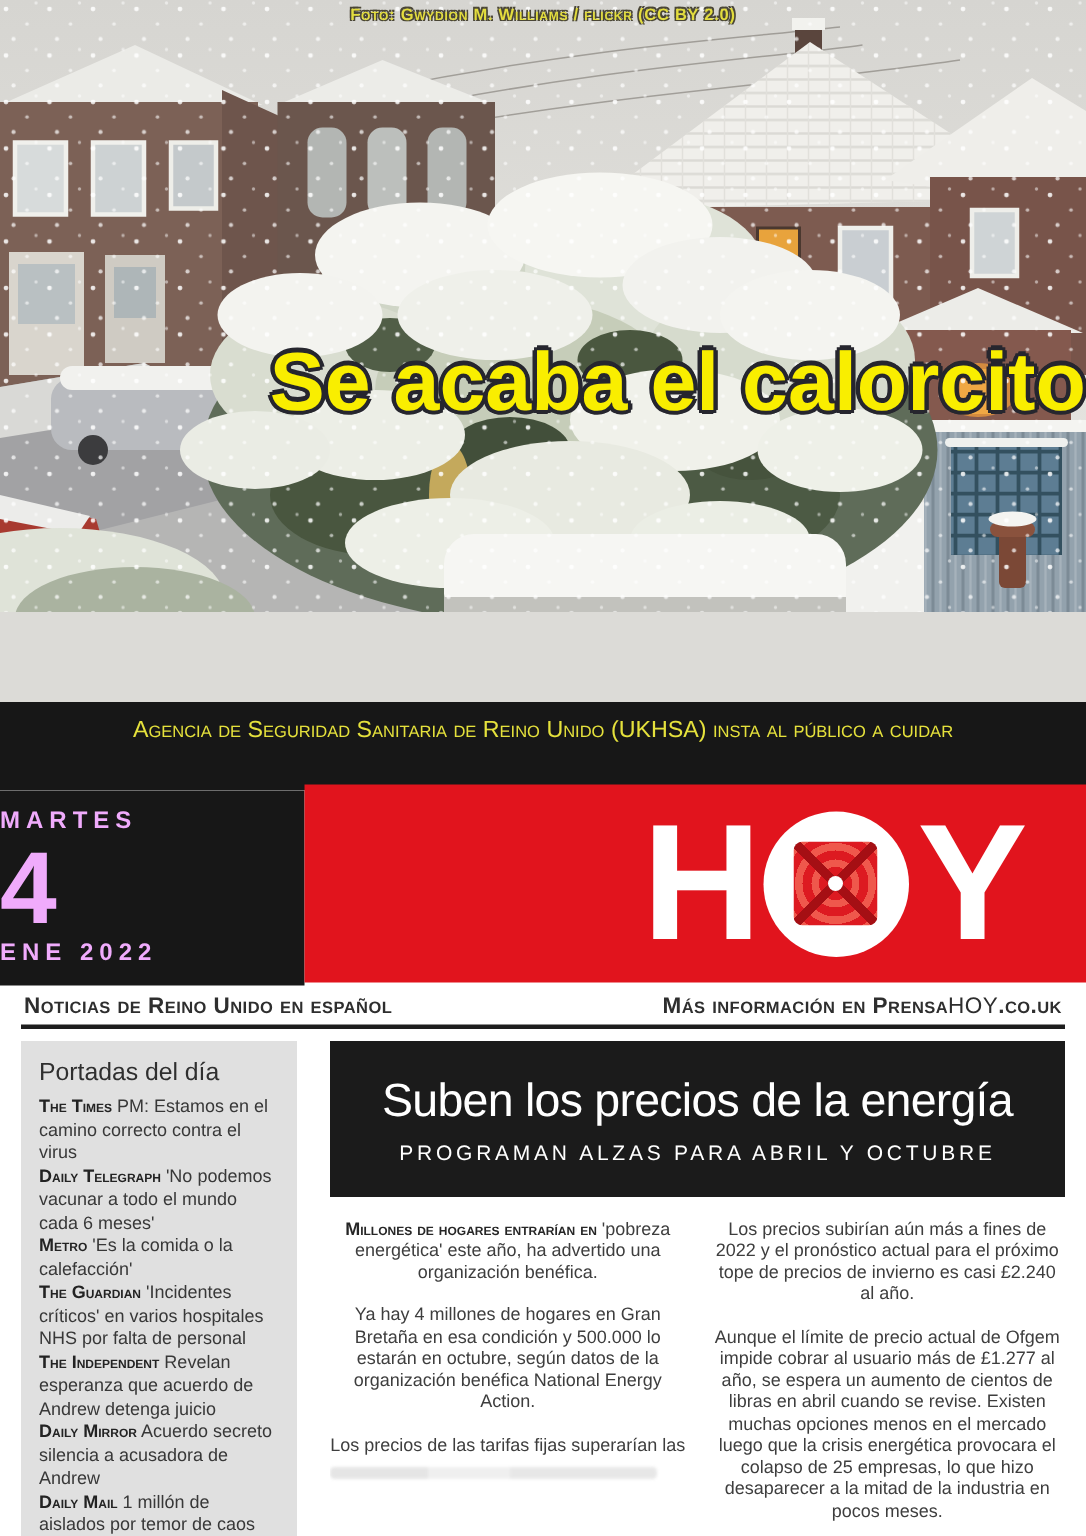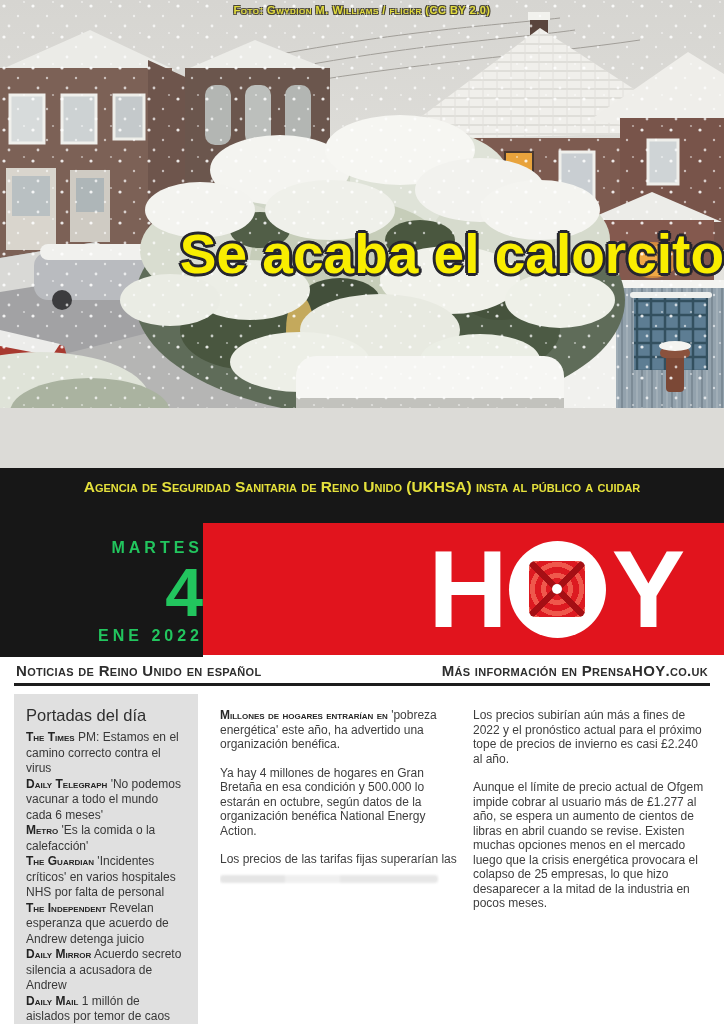--- a/index.html
+++ b/index.html
@@ -12,62 +12,62 @@
   .credit{position:absolute;top:4px;left:0;right:0;text-align:center;
           font-variant:small-caps;font-weight:700;font-size:11px;letter-spacing:.5px;color:#e3dd3e;
           text-shadow:1px 1px 0 #4a4636,-1px 1px 0 #4a4636,1px -1px 0 #4a4636,-1px -1px 0 #4a4636;}
   .photo-headline{position:absolute;top:192px;left:0;right:0;text-align:right;
           font-size:55px;font-weight:700;color:#f9ee00;letter-spacing:0;
           text-shadow:3px 0 0 #26262e,-3px 0 0 #26262e,0 3px 0 #26262e,0 -3px 0 #26262e,
                       2px 2px 0 #26262e,-2px 2px 0 #26262e,2px -2px 0 #26262e,-2px -2px 0 #26262e;margin-top:30px;}
 
   
   .alert{height:59px;box-sizing:border-box;background:#171717;color:#e5e13c;text-align:center;
-         font-variant:small-caps;font-weight:700;font-size:15.5px;line-height:1.45;padding-top:8px;}
+         font-variant:small-caps;font-weight:400;font-size:15.5px;line-height:1.45;padding-top:8px;}
 
   
   .masthead{position:relative;height:130px;background:#ffffff;display:flex;}
-  .datebox{width:203px;min-width:203px;height:130px;background:#171717;color:#22c55e;
-           display:flex;flex-direction:column;align-items:flex-end;justify-content:center;gap:3px;}
+  .datebox{width:203px;min-width:203px;height:130px;background:#171717;color:#f0abfc;
+           display:flex;flex-direction:column;align-items:flex-start;justify-content:center;gap:3px;}
   .weekday,.monthyear{font-size:16px;font-weight:700;letter-spacing:4px;}
   .day{font-size:68px;font-weight:700;line-height:.95;}
   .logobox{flex:1;height:132px;margin-top:-4px;background:#e1141d;
            display:flex;align-items:center;justify-content:flex-end;padding-right:44px;box-sizing:border-box;}
   .logo-letter{font-size:110px;font-weight:700;color:#ffffff;line-height:1;letter-spacing:-5px;}
   .logo-o{width:97px;height:97px;border-radius:50%;background:#ffffff;margin:0 6px;
           display:flex;align-items:center;justify-content:center;}
   .logo-o-square{width:56px;height:56px;border-radius:6px;display:flex;align-items:center;justify-content:center;
           background:
             linear-gradient(45deg,rgba(0,0,0,0) 46%,#a50f14 46% 54%,rgba(0,0,0,0) 54%),
             linear-gradient(135deg,rgba(0,0,0,0) 46%,#a50f14 46% 54%,rgba(0,0,0,0) 54%),
             repeating-radial-gradient(circle at 50% 50%,#ef584c 0 5px,#dd1a21 5px 11px);}
   .logo-o-dot{width:10px;height:10px;border-radius:50%;background:#fff;}
 
   
   .tagline-row{height:26px;display:flex;justify-content:space-between;align-items:center;
                padding:0 16px;font-variant:small-caps;font-size:15px;font-weight:600;
                color:#2e2e2e;letter-spacing:.3px;gap:20px;}
-  .tag-right b{font-weight:700;}
+  .tag-right b{font-weight:400;}
   .rule{height:3px;background:#1d1d1d;margin:0 14px;}
 
   
   .content{display:flex;gap:22px;padding:8px 14px 0;box-sizing:border-box;height:372px;overflow:hidden;}
   .sidebar{width:184px;min-width:184px;height:357px;box-sizing:border-box;background:#e0e0e0;
            padding:12px;overflow:hidden;}
   .sb-title{font-size:16.5px;color:#2f2f2f;margin:0 0 5px;}
   .sb-item{margin:0;font-size:12px;line-height:15.5px;color:#383838;}
   .src{font-variant:small-caps;font-weight:700;color:#232323;}
 
   .article{flex:1;display:flex;flex-direction:column;overflow:hidden;}
   .art-head{background:#1b1b1b;color:#ffffff;text-align:center;padding:24px 6px 22px;}
   .art-title{font-size:31px;line-height:1.05;font-weight:400;letter-spacing:-0.5px;}
   .art-sub{font-size:14px;letter-spacing:2.5px;margin-top:9px;}
   .cols{display:flex;gap:16px;margin-top:14px;flex:1;overflow:hidden;}
   .col{flex:1;font-size:12px;line-height:14.5px;color:#3e3e3e;}
-  .col p{margin:0 0 14px;}
+  .col p{margin:0 0 14px;text-align:center;}
   .leadin{font-variant:small-caps;font-weight:700;color:#262626;}
   .fadeline{height:8px;width:92%;margin-top:-6px;border-radius:3px;opacity:.45;filter:blur(1px);
             background:linear-gradient(90deg,#c7c7c7 0 30%,#dddddd 30% 55%,#cccccc 55% 100%);}
   .bottom-rule{height:2px;background:#d6d6d4;margin:8px 14px 0;}
 </style>
 </head>
 <body>
 
 <div class="page">
 
@@ -273,20 +273,24 @@
       <p class="sb-item"><b class="src">Daily Telegraph</b> <span>'No podemos vacunar a todo el mundo cada 6 meses'</span></p>
       <p class="sb-item"><b class="src">Metro</b> <span>'Es la comida o la calefacción'</span></p>
       <p class="sb-item"><b class="src">The Guardian</b> <span>'Incidentes críticos' en varios hospitales NHS por falta de personal</span></p>
       <p class="sb-item"><b class="src">The Independent</b> <span>Revelan esperanza que acuerdo de Andrew detenga juicio</span></p>
       <p class="sb-item"><b class="src">Daily Mirror</b> <span>Acuerdo secreto silencia a acusadora de Andrew</span></p>
       <p class="sb-item"><b class="src">Daily Mail</b> <span>1 millón de aislados por temor de caos de covid</span></p>
       <p class="sb-item"><b class="src">Daily Express</b> <span>Boris: Estamos en el camino correcto contra el virus</span></p>
     </aside>
 
     <main class="article">
+      <div class="art-head">
+        <div class="art-title">Suben los precios de la energía</div>
+        <div class="art-sub">PROGRAMAN ALZAS PARA ABRIL Y OCTUBRE</div>
+      </div>
       <div class="cols">
         <div class="col">
           <p><b class="leadin">Millones de hogares entrarían en</b> <span>'pobreza energética' este año, ha advertido una organización benéfica.</span></p>
           <p>Ya hay 4 millones de hogares en Gran Bretaña en esa condición y 500.000 lo estarán en octubre, según datos de la organización benéfica National Energy Action.</p>
           <p>Los precios de las tarifas fijas superarían las</p>
           <div class="fadeline"></div>
         </div>
         <div class="col">
           <p>Los precios subirían aún más a fines de 2022 y el pronóstico actual para el próximo tope de precios de invierno es casi £2.240 al año.</p>
           <p>Aunque el límite de precio actual de Ofgem impide cobrar al usuario más de £1.277 al año, se espera un aumento de cientos de libras en abril cuando se revise. Existen muchas opciones menos en el mercado luego que la crisis energética provocara el colapso de 25 empresas, lo que hizo desaparecer a la mitad de la industria en pocos meses.</p>

